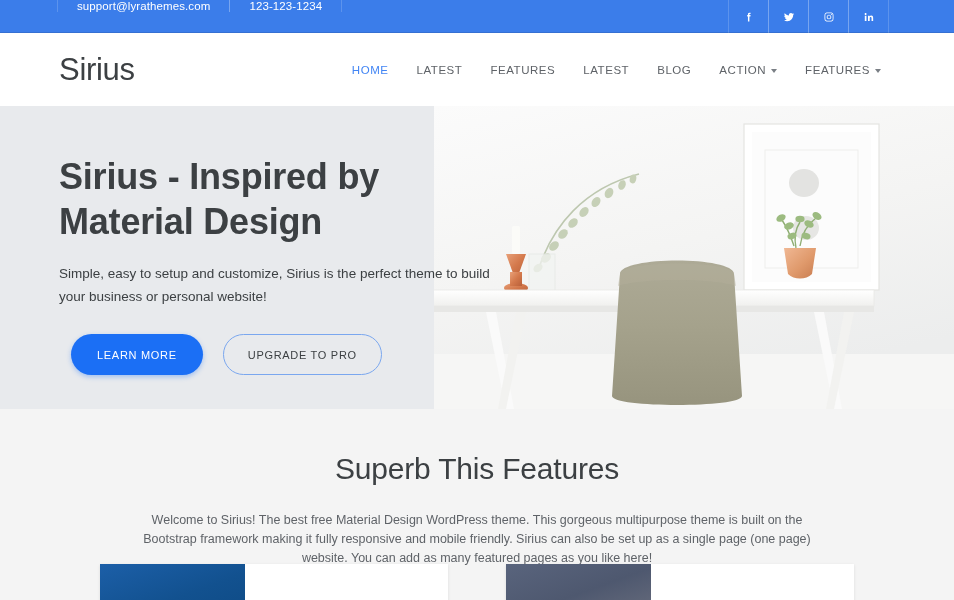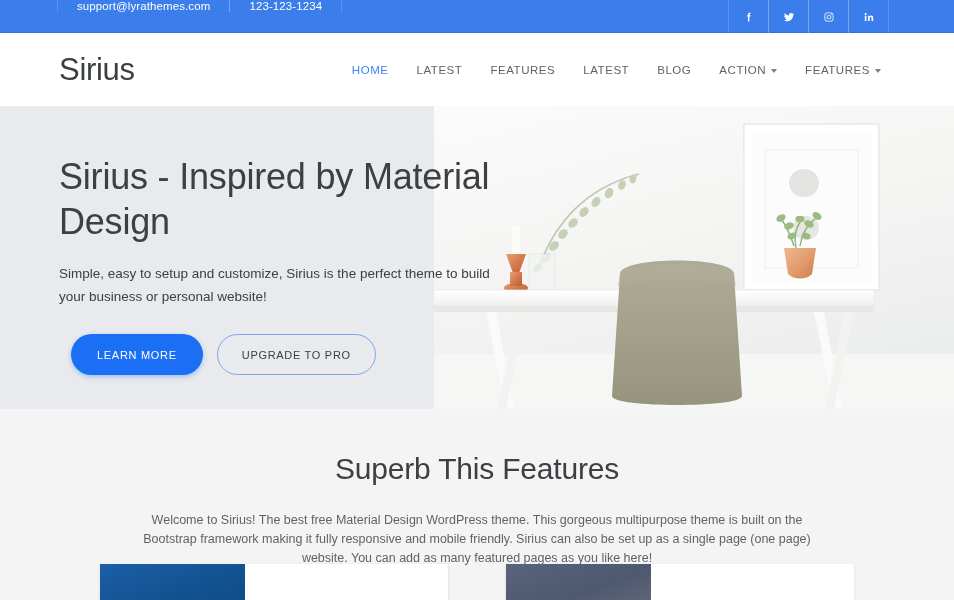--- a/index.html
+++ b/index.html
@@ -112,31 +112,31 @@
   .hero-copy {
     position: absolute;
     left: 59px; top: 48px;
     width: 440px;
     z-index: 3;
   }
   .hero-title {
     font-size: 36px;
     line-height: 45px;
     color: #3c4043;
-    font-weight: 400;
+    font-weight: 700;
     letter-spacing: -0.2px;
   }
   .hero-sub {
     margin-top: 18px;
     font-size: 13.5px;
     line-height: 23px;
     color: #3c4043;
     max-width: 432px;
   }
-  .hero-btns { margin-top: 26px; display: flex; align-items: center; gap: 14px; padding-left: 12px; }
+  .hero-btns { margin-top: 26px; display: flex; align-items: center; gap: 20px; padding-left: 12px; }
   .btn {
     display: inline-flex;
     align-items: center;
     justify-content: center;
     height: 41px;
     border-radius: 21px;
     font-size: 11px;
     letter-spacing: .7px;
     text-decoration: none;
     cursor: pointer;

